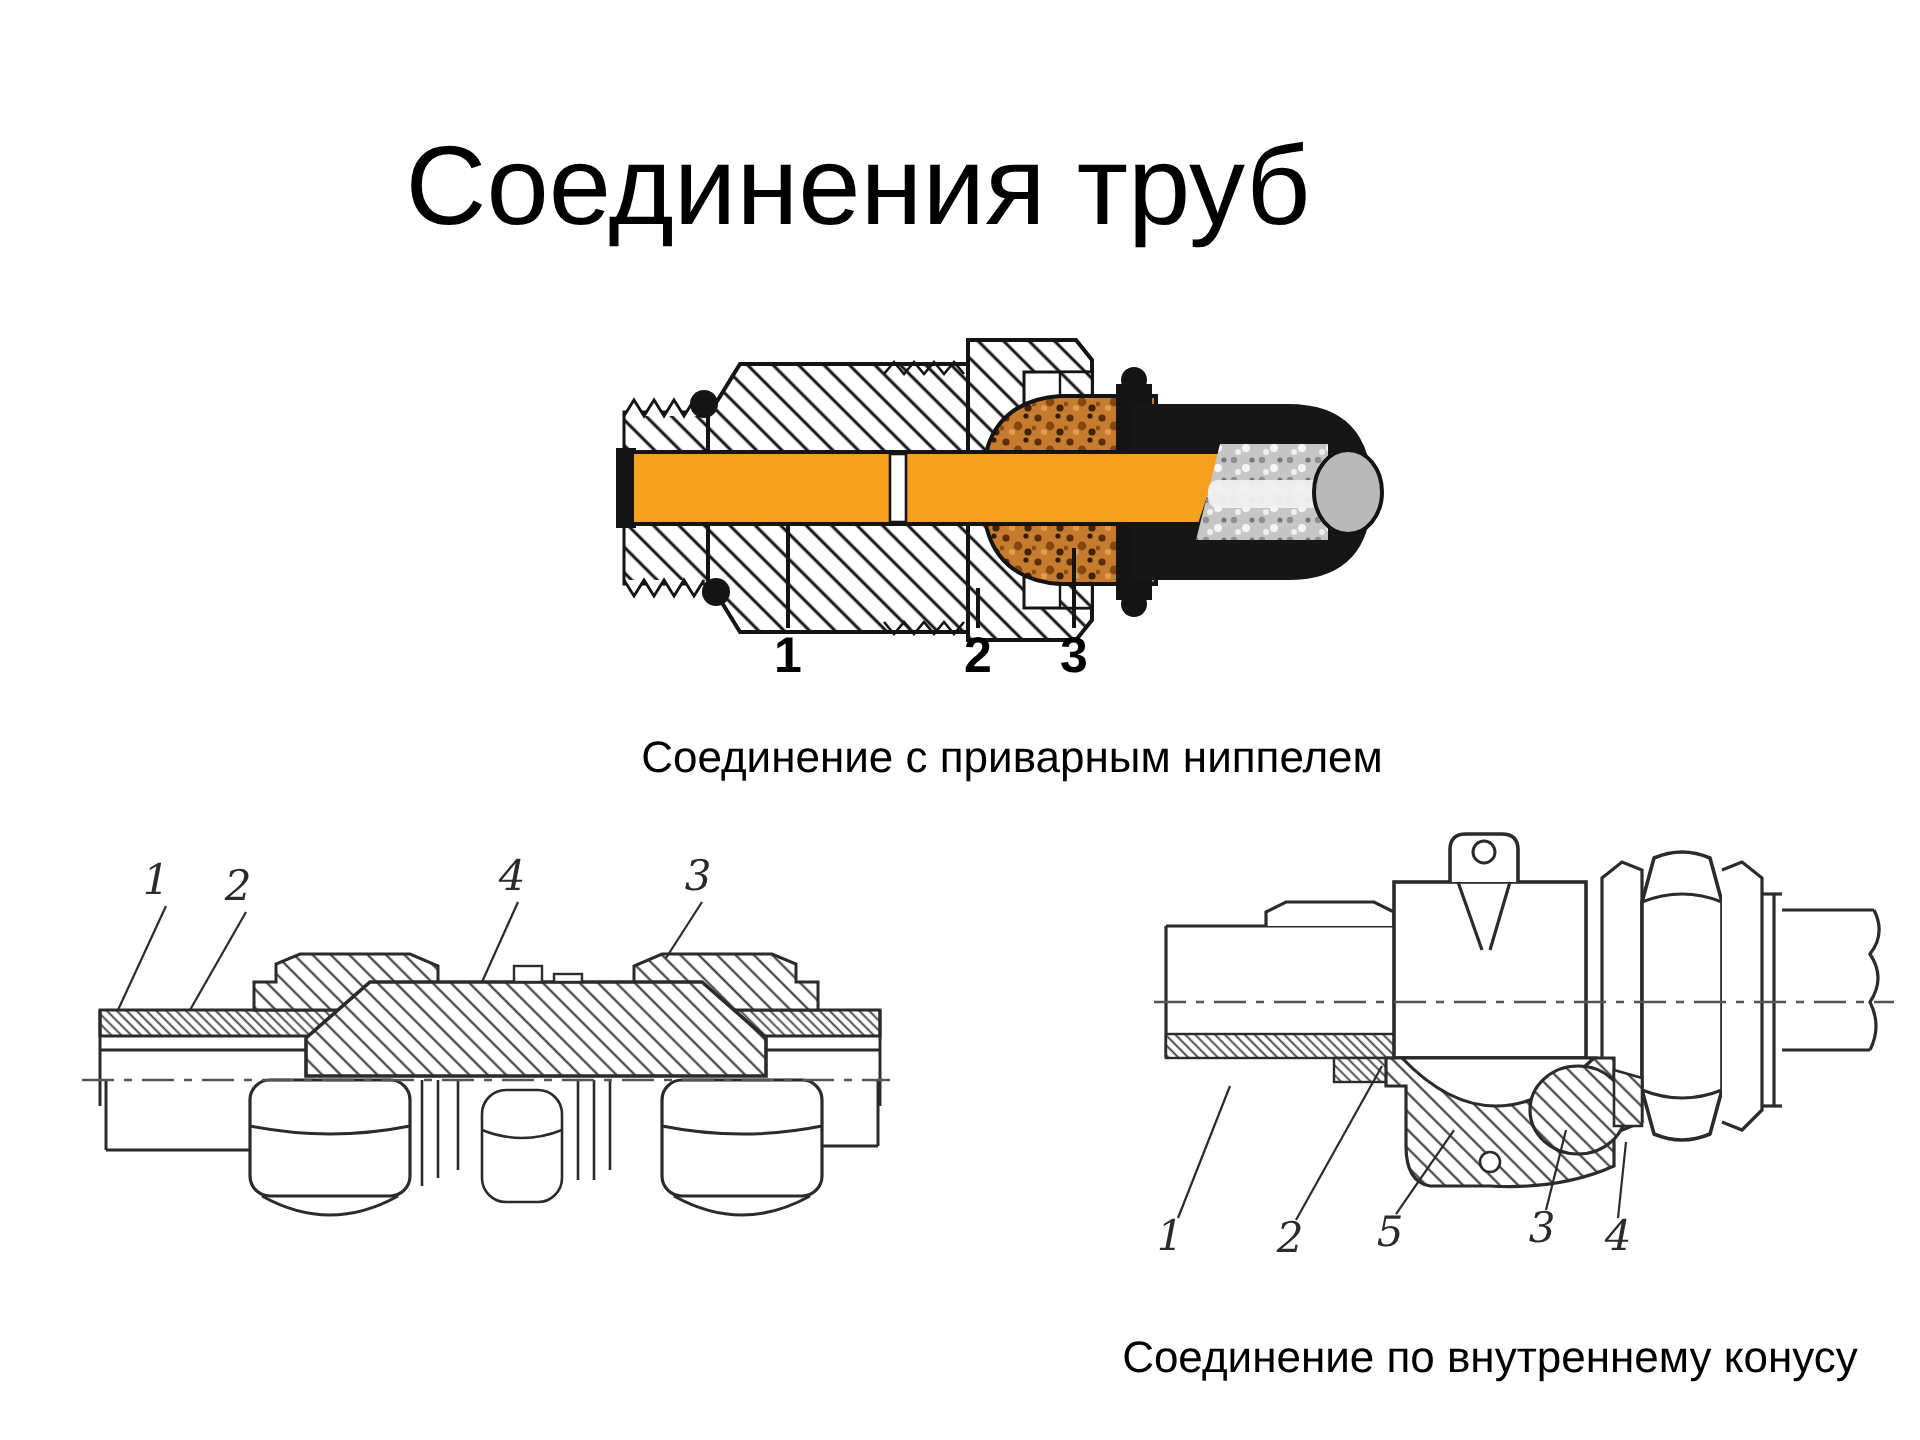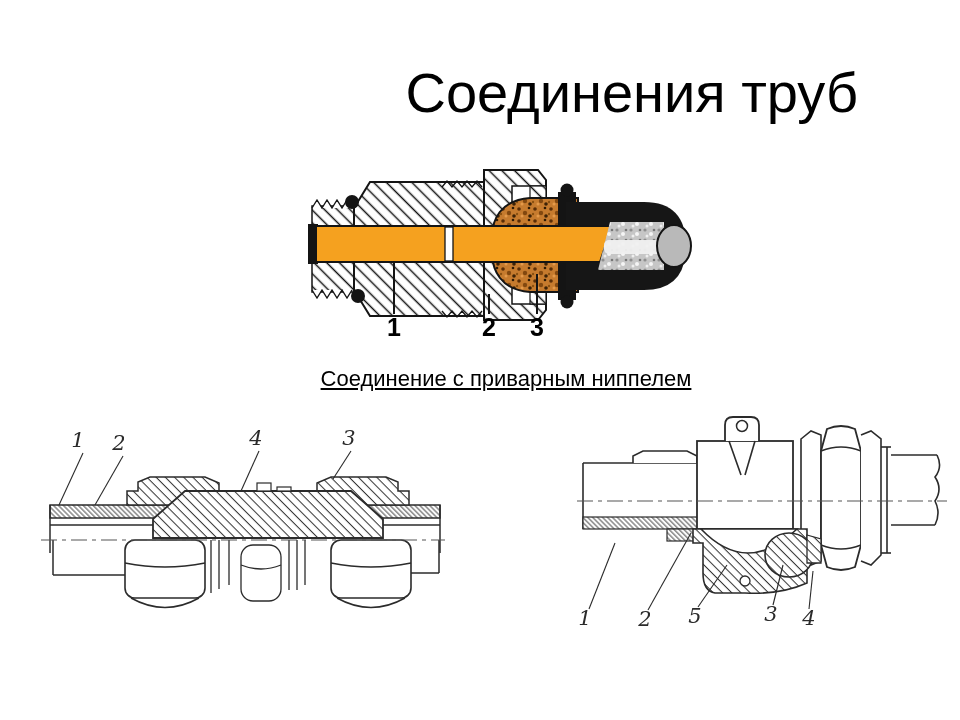--- a/index.html
+++ b/index.html
@@ -2,24 +2,24 @@
 <html><head>
 <meta charset="utf-8">
 <style>
   html,body{margin:0;padding:0;background:#888;}
   .slide{
     position:relative;width:960px;height:720px;background:#ffffff;
     font-family:"Liberation Sans", sans-serif;color:#000;overflow:hidden;margin:0 auto;
   }
   .title{
     position:absolute;top:60px;left:0;width:858px;margin:0;
-    text-align:right;font-size:56px;font-weight:400;letter-spacing:0;color:#000;
+    text-align:center;font-size:56px;font-weight:400;letter-spacing:0;color:#000;
   }
   .caption{
-    position:absolute;font-size:22px;font-weight:400;color:#000;text-align:center;text-decoration:underline;
+    position:absolute;font-size:22px;font-weight:400;color:#000;text-align:center;
   }
   .caption-top{top:366px;left:256px;width:500px;}
   .caption-left{top:666px;left:26px;width:451px;}
   .caption-right{top:666px;left:530px;width:430px;}
   .fig{position:absolute;}
   .fig-top{left:292px;top:158px;width:418px;height:182px;}
   .fig-left{left:35px;top:425px;width:415px;height:212px;}
   .fig-right{left:575px;top:413px;width:375px;height:252px;}
   .callout-sans{font-family:"Liberation Sans",sans-serif;font-weight:bold;font-size:25px;}
   .callout-script{font-family:"DejaVu Serif",serif;font-style:italic;font-size:21px;}
@@ -245,14 +245,15 @@
     </g>
 
     <line x1="2" y1="88" x2="372" y2="88" stroke="#555" stroke-width="1.2" stroke-dasharray="16 5 4 5"></line>
     <text class="callout-script" x="10" y="212" text-anchor="middle" fill="#2b2b2b">1</text>
     <text class="callout-script" x="70" y="213" text-anchor="middle" fill="#2b2b2b">2</text>
     <text class="callout-script" x="120" y="210" text-anchor="middle" fill="#2b2b2b">5</text>
     <text class="callout-script" x="196" y="208" text-anchor="middle" fill="#2b2b2b">3</text>
     <text class="callout-script" x="234" y="212" text-anchor="middle" fill="#2b2b2b">4</text>
   </svg>
 
+  <div class="caption caption-right">Соединение по внутреннему конусу</div>
 
 </div>
 
 </body></html>

